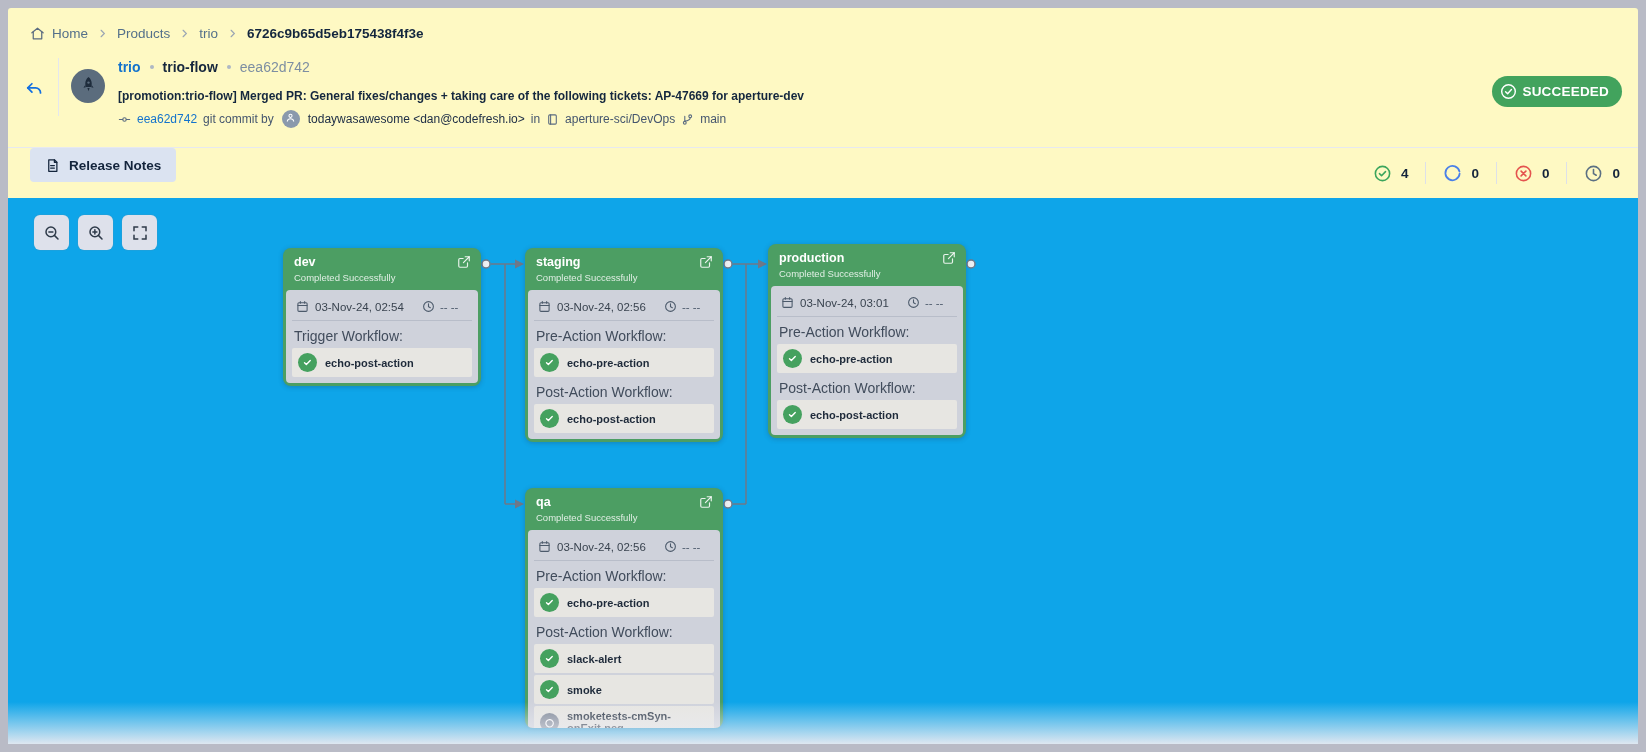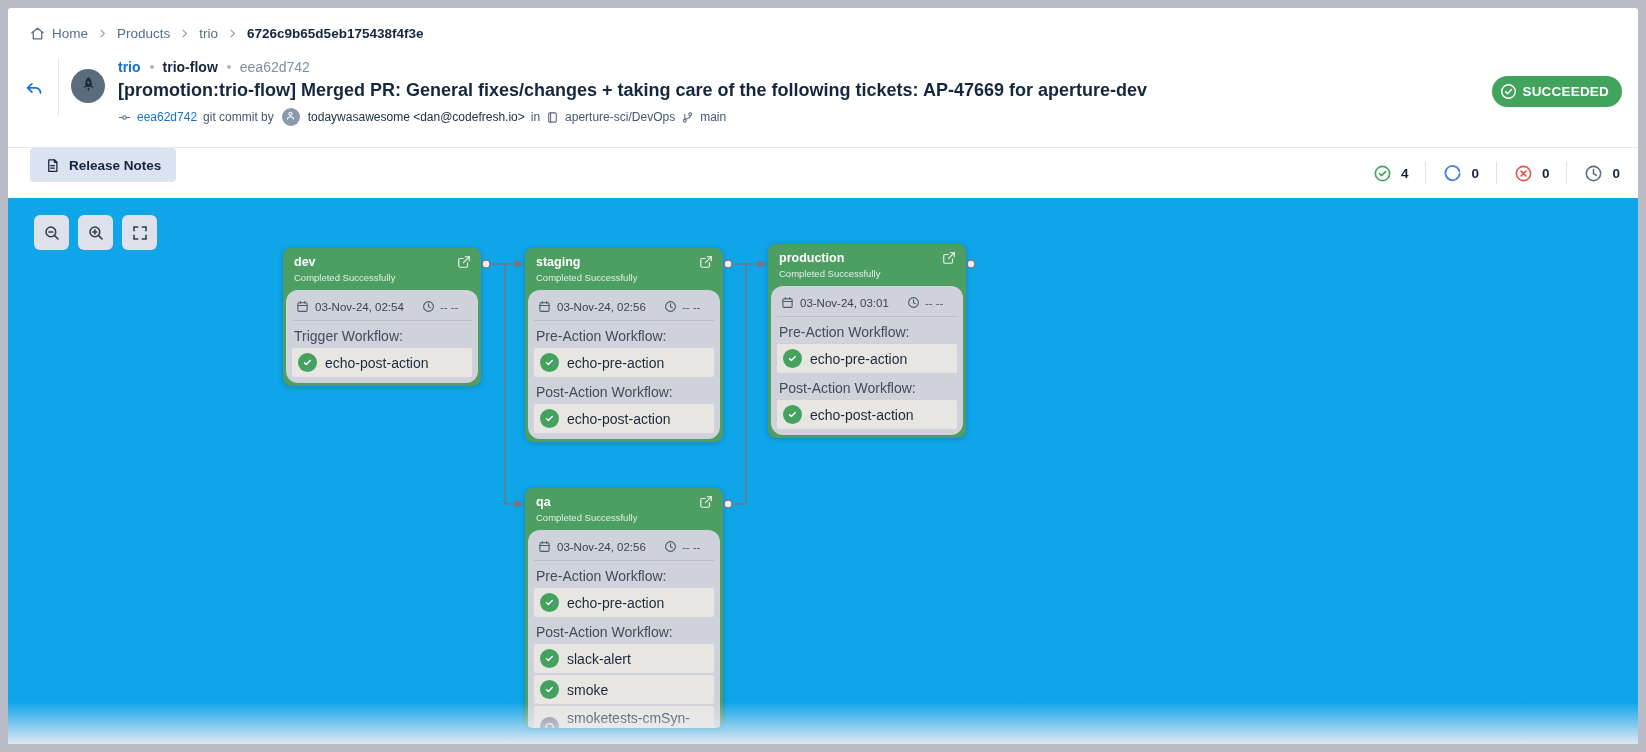--- a/index.html
+++ b/index.html
@@ -7,41 +7,41 @@
   body {
     font-family: "Liberation Sans", sans-serif;
     background:#b9bbc6;
     overflow:hidden;
     position:relative;
     color:#15253c;
   }
   .app { position:absolute; left:8px; top:8px; width:1630px; height:736px; }
 
   
-  .top-panel { position:absolute; top:0; left:0; width:100%; height:190px; background:#ffffff; border-radius:3px 3px 0 0; }
+  .top-panel { position:absolute; top:0; left:0; width:100%; height:190px; background:#fef9c3; border-radius:3px 3px 0 0; }
 
   .breadcrumb { position:absolute; left:22px; top:12px; height:26px; display:flex; align-items:center; gap:9px; font-size:13.5px; }
   .crumb { color:#54708a; text-decoration:none; display:flex; align-items:center; gap:7px; cursor:pointer; }
   .crumb.current { color:#13263e; font-weight:700; cursor:default; }
   .crumb-sep { color:#9aa6b4; display:flex; align-items:center; }
   .crumb-sep svg { width:11px; height:11px; }
 
   .header-row { position:absolute; left:14px; top:46px; right:16px; display:flex; align-items:flex-start; }
   .back-btn { background:none; border:none; color:#1470e0; cursor:pointer; margin-top:24px; padding:2px; display:flex; }
   .back-btn svg { width:20px; height:20px; }
   .header-vdiv { width:1px; height:58px; background:#e4e7ee; margin:4px 12px 0 12px; }
   .avatar-rocket { width:34px; height:34px; border-radius:50%; background:#5b6c7d; display:flex; align-items:center; justify-content:center; margin-top:15px; flex:none; }
   .avatar-rocket svg { width:19px; height:19px; }
   .header-text { margin-left:13px; min-width:0; }
   .hline1 { display:flex; align-items:center; gap:9px; margin-top:5px; font-size:14px; }
   .hline1 .product-link { color:#1373cc; font-weight:700; text-decoration:none; cursor:pointer; }
   .hline1 .flow-name { color:#16273d; font-weight:700; }
   .hline1 .release-sha { color:#7d8ea2; font-weight:400; }
   .dot-sep { width:4px; height:4px; border-radius:50%; background:#aeb8c4; flex:none; }
-  .hline2 { margin-top:5px; font-size:18px; font-weight:600; color:#14273e; }
+  .hline2 { margin-top:14px; font-size:12px; font-weight:600; color:#14273e; }
   .hline3 { margin-top:7px; display:flex; align-items:center; gap:6px; font-size:12px; color:#45566e; }
   .hline3 .sha-link { color:#1373cc; text-decoration:none; cursor:pointer; }
   .hline3 .author { font-weight:400; color:#203047; }
   .mini-avatar { width:18px; height:18px; border-radius:50%; background:#8a99ac; display:flex; align-items:center; justify-content:center; margin:0 2px; }
   .mini-avatar svg { width:11px; height:11px; }
   .inline-icon { display:flex; align-items:center; color:#5a6b80; }
   .inline-icon svg { width:13px; height:13px; }
   .status-badge { margin-left:auto; margin-top:22px; height:31px; border-radius:17px; background:#42a35d; color:#fff; display:flex; align-items:center; gap:4px; padding:0 13px 0 7px; font-size:13.5px; font-weight:700; letter-spacing:.2px; flex:none; }
   .status-badge svg { width:19px; height:19px; }
 
@@ -66,31 +66,31 @@
   .zoom-btn svg { width:18px; height:18px; }
 
   .edges { position:absolute; left:0; top:0; width:1630px; height:546px; pointer-events:none; }
 
   .node { position:absolute; width:198px; background:#4c9e63; border-radius:8px; box-shadow:0 1px 5px rgba(40,50,70,.28); overflow:hidden; padding:0 3px 3px; cursor:pointer; }
   .node-header { position:relative; padding:7px 8px 7px; color:#fff; }
   .node-title { font-size:12.5px; font-weight:700; }
   .node-status { font-size:9.5px; color:rgba(255,255,255,.83); margin-top:3px; }
   .node-ext { position:absolute; right:7px; top:7px; color:rgba(255,255,255,.88); cursor:pointer; }
   .node-ext svg { width:14px; height:14px; }
-  .node-body { background:#cfd2db; border-radius:12px; padding:4px 6px 6px; }
+  .node-body { background:#cfd2db; border-radius:4px; padding:4px 6px 6px; }
   .date-row { display:flex; align-items:center; gap:6px; padding:6px 4px 7px; font-size:11.5px; color:#39434f; border-bottom:1px solid rgba(125,135,155,.28); }
   .date-row .duration-group { display:flex; align-items:center; gap:5px; margin-left:12px; color:#4c5a6b; }
   .date-row svg { width:13px; height:13px; color:#4c5a6b; flex:none; }
   .section-label { font-size:14px; color:#414c5c; margin:7px 2px 4px; }
   .wf-item { display:flex; align-items:center; gap:8px; background:#e7e6e2; padding:4px 6px; min-height:29px; border-radius:2px; cursor:pointer; }
   .wf-item + .wf-item { margin-top:2px; }
   .wf-badge { width:19px; height:19px; border-radius:50%; background:#45a15f; display:flex; align-items:center; justify-content:center; flex:none; }
   .wf-badge.gray { background:#7d8696; }
   .wf-badge svg { width:11px; height:11px; }
-  .wf-name { font-size:14px; font-weight:400; color:#1e2a3a; }
+  .wf-name { font-size:11px; font-weight:700; color:#1e2a3a; }
 
   .node-dev { left:275px; top:50px; }
   .node-staging { left:517px; top:50px; }
   .node-production { left:760px; top:46px; }
   .node-qa { left:517px; top:290px; height:240px; }
 </style>
 </head>
 <body>
 
 <div class="app">

